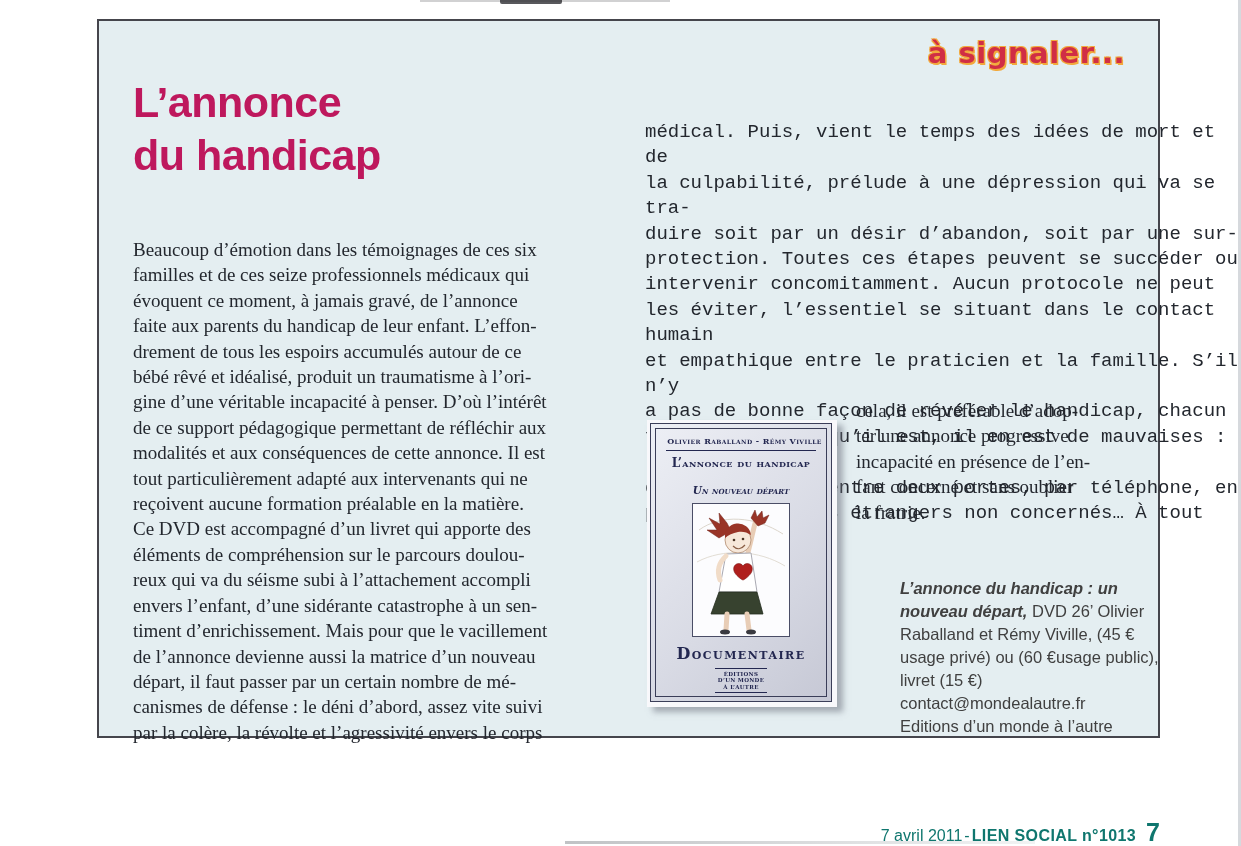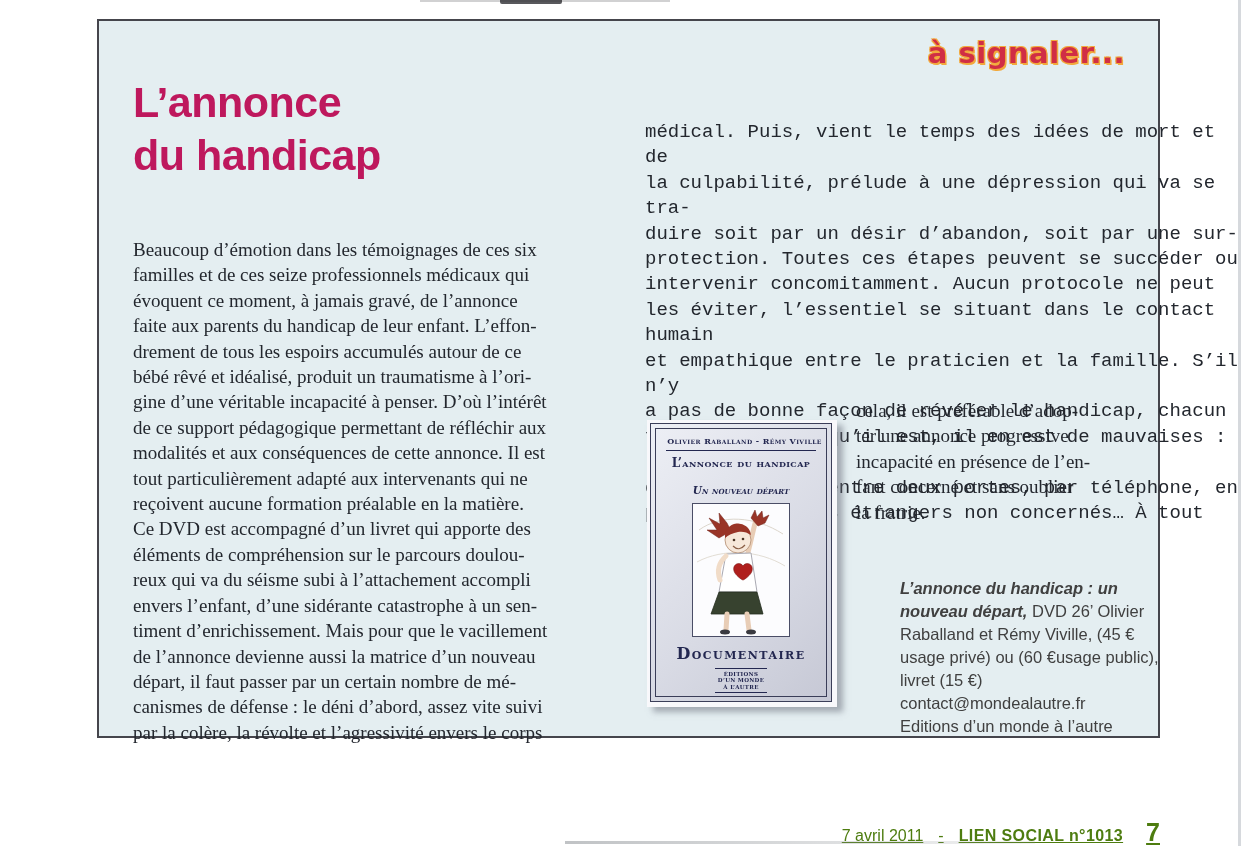--- a/index.html
+++ b/index.html
@@ -69,22 +69,22 @@
     font-family:"Liberation Sans", sans-serif; font-size:16.5px;
     line-height:23px; color:#404040;
   }
   .caption p { margin:0 0 0 0; }
   .cap-title { font-weight:bold; font-style:italic; }
   .cap-line { margin-top:0; }
 
   
   .footer {
     position:absolute; top:779px; right:81px;
-    font-family:"Liberation Sans", sans-serif; font-size:16px; color:#4d7c0f;
-    display:flex; align-items:baseline; gap:15px;text-decoration:underline;
+    font-family:"Liberation Sans", sans-serif; font-size:16px; color:#0f766e;
+    display:flex; align-items:baseline; gap:2px;
   }
   .footer .mag { font-weight:bold; letter-spacing:0.4px;margin-top:48px; }
   .footer .pagenum { font-weight:bold; font-size:25px; margin-left:8px; }
 
   
   .artifact-top {
     position:absolute; left:500px; top:0; width:62px; height:4px;
     background:#2e2e33; opacity:0.8; border-radius:0 0 2px 2px;
   }
   .artifact-top-faint {

